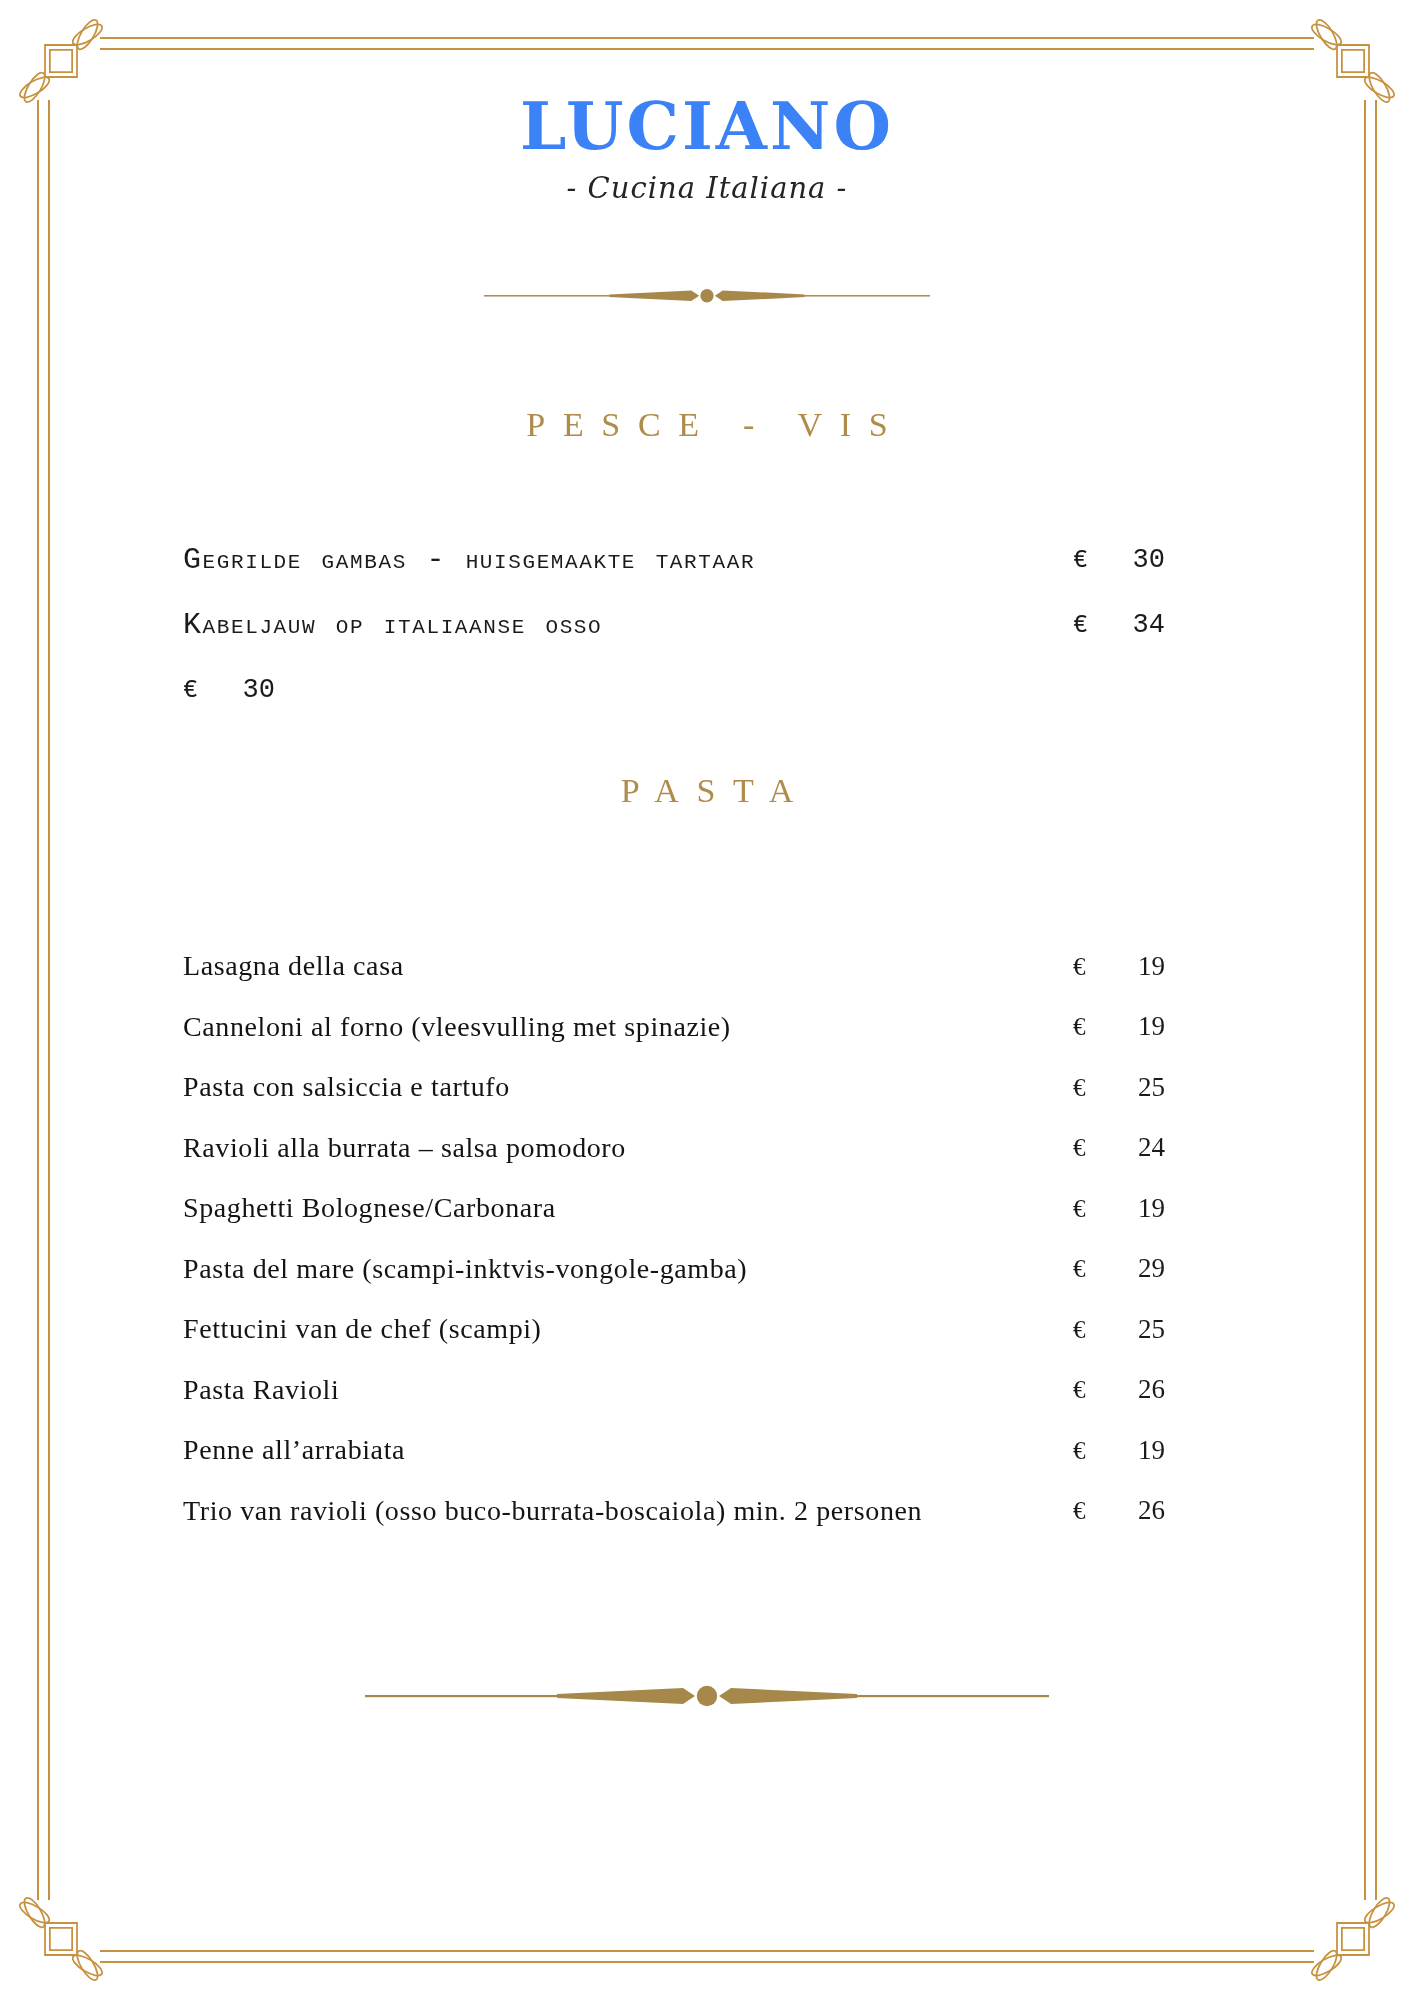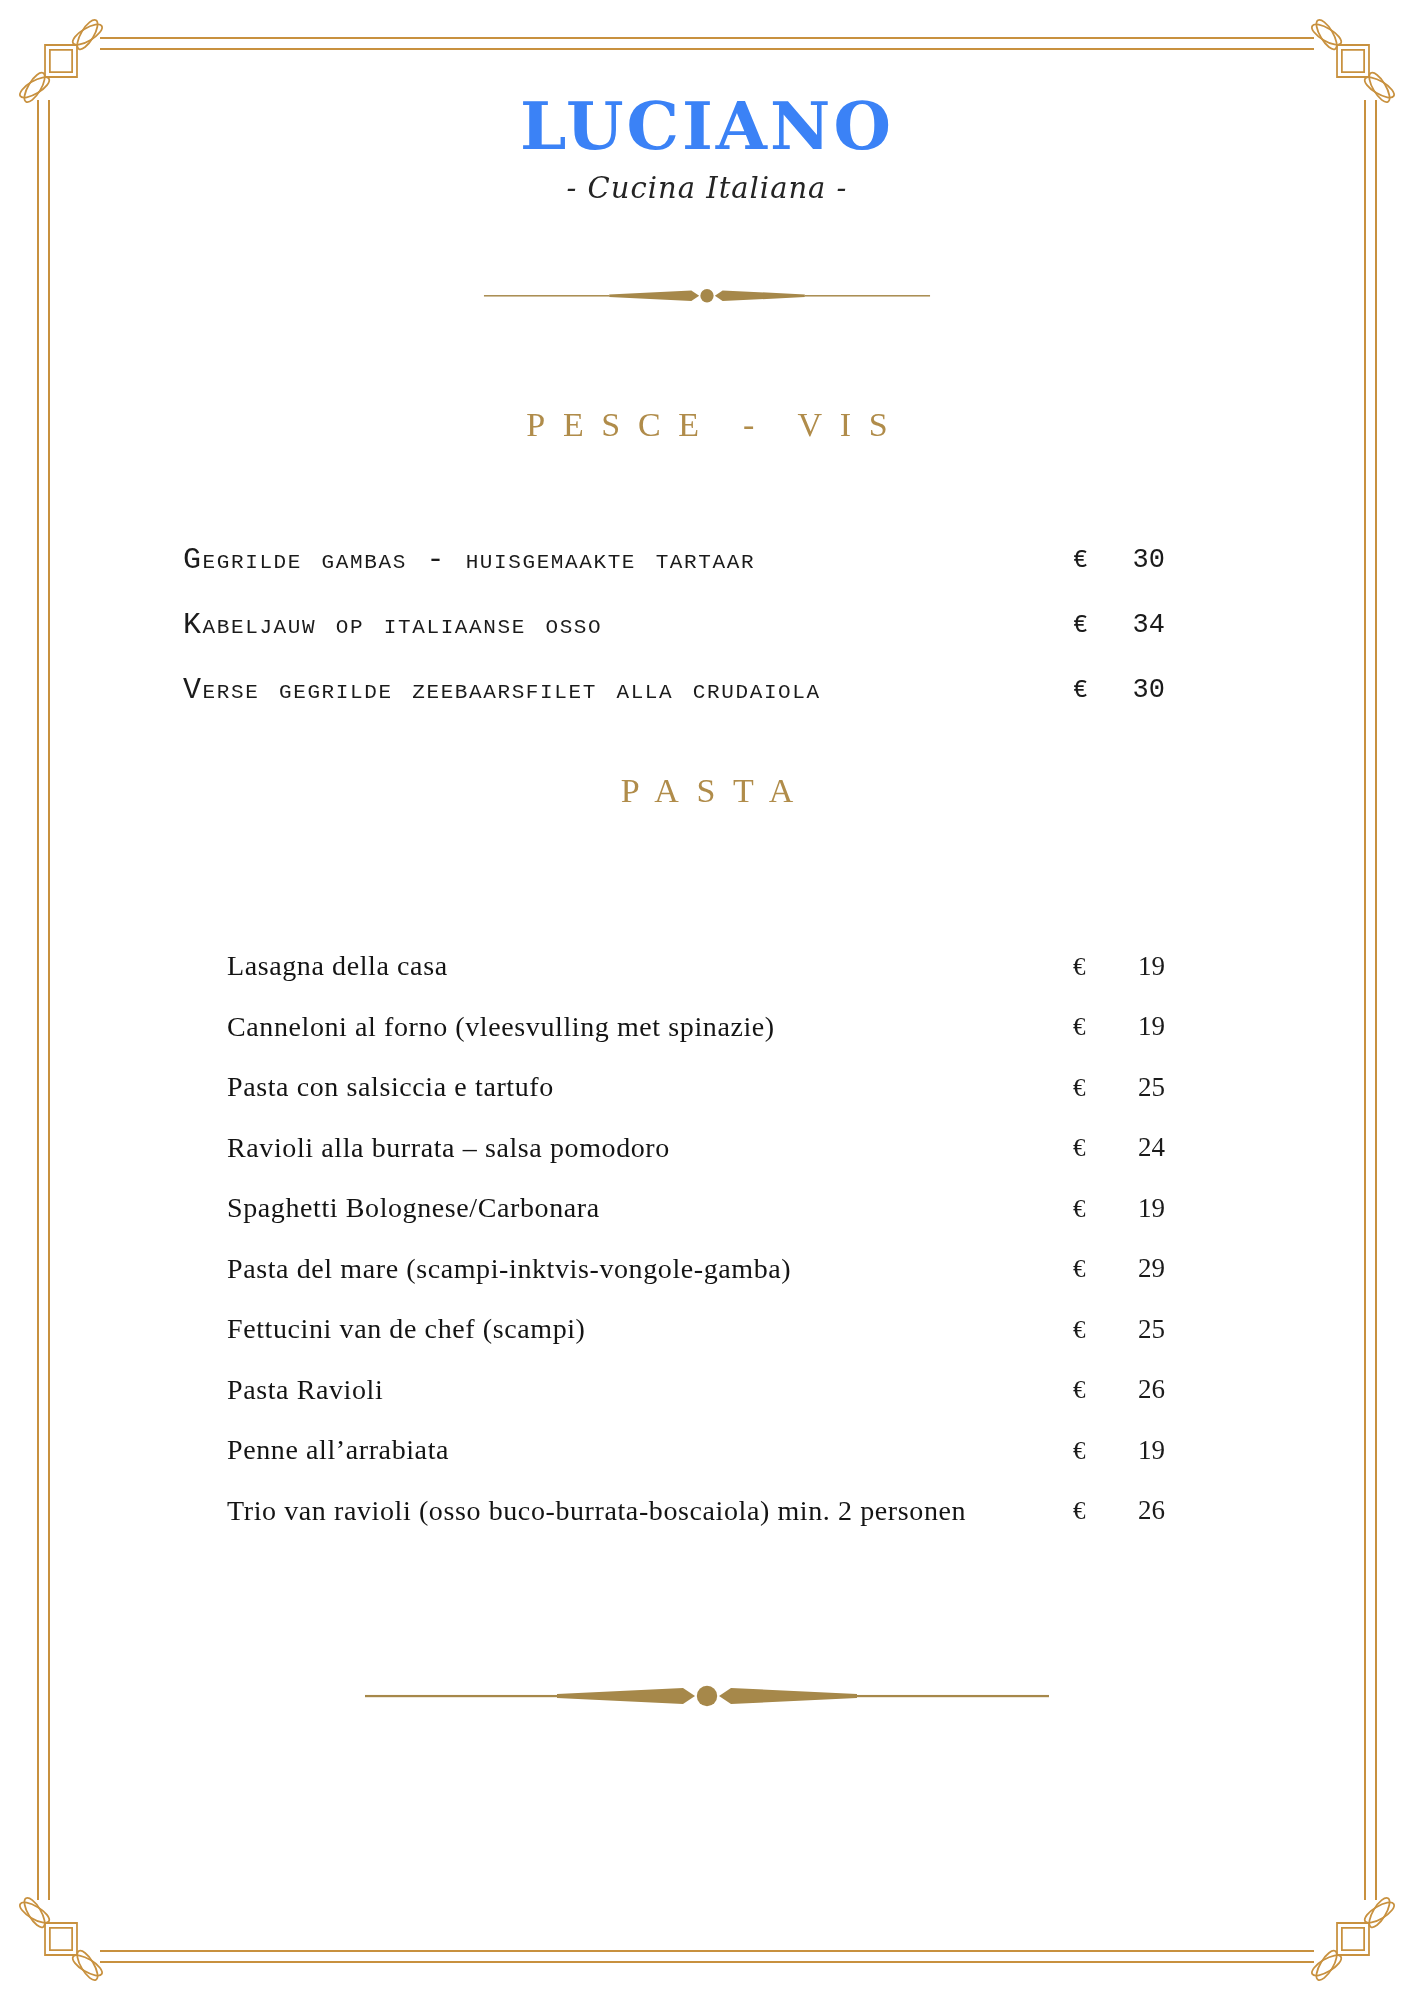--- a/index.html
+++ b/index.html
@@ -48,21 +48,21 @@
   }
   .heading-pesce{top:406px;}
   .heading-pasta{top:772px;}
 
   
   .menu-list{position:absolute;left:183px;width:982px;}
   .list-pesce{top:527px;}
   .list-pasta{top:936px;}
   .row{display:flex;justify-content:space-between;align-items:center;}
   .list-pesce .row{height:65px;font-family:Liberation Mono, monospace;}
-  .list-pasta .row{height:60.5px;margin-left:44px;}
+  .list-pasta .row{height:60.5px;}
   .item-name{white-space:nowrap;}
   .list-pesce .item-name{
     font-variant:small-caps;font-variant-caps:small-caps;
     font-size:30px;letter-spacing:1.6px;color:#1b1b1b;
   }
   .list-pasta .item-name{
     font-size:28px;letter-spacing:0.6px;color:#141414;
   }
   .price{
     flex:0 0 92px;display:flex;justify-content:space-between;align-items:baseline;
@@ -141,21 +141,20 @@
       </span>
     </div>
     <div class="row">
       <span class="item-name">Kabeljauw op italiaanse osso</span>
       <span class="price">
         <span class="cur">€</span>
         <span class="val">34</span>
       </span>
     </div>
     <div class="row">
-      <span class="item-name">Verse gegrilde zeebaarsfilet alla crudaiola</span>
       <span class="price">
         <span class="cur">€</span>
         <span class="val">30</span>
       </span>
     </div>
   </div>
 
 <div class="section-heading heading-pasta">PASTA</div>
 <div class="menu-list list-pasta">
     <div class="row">

